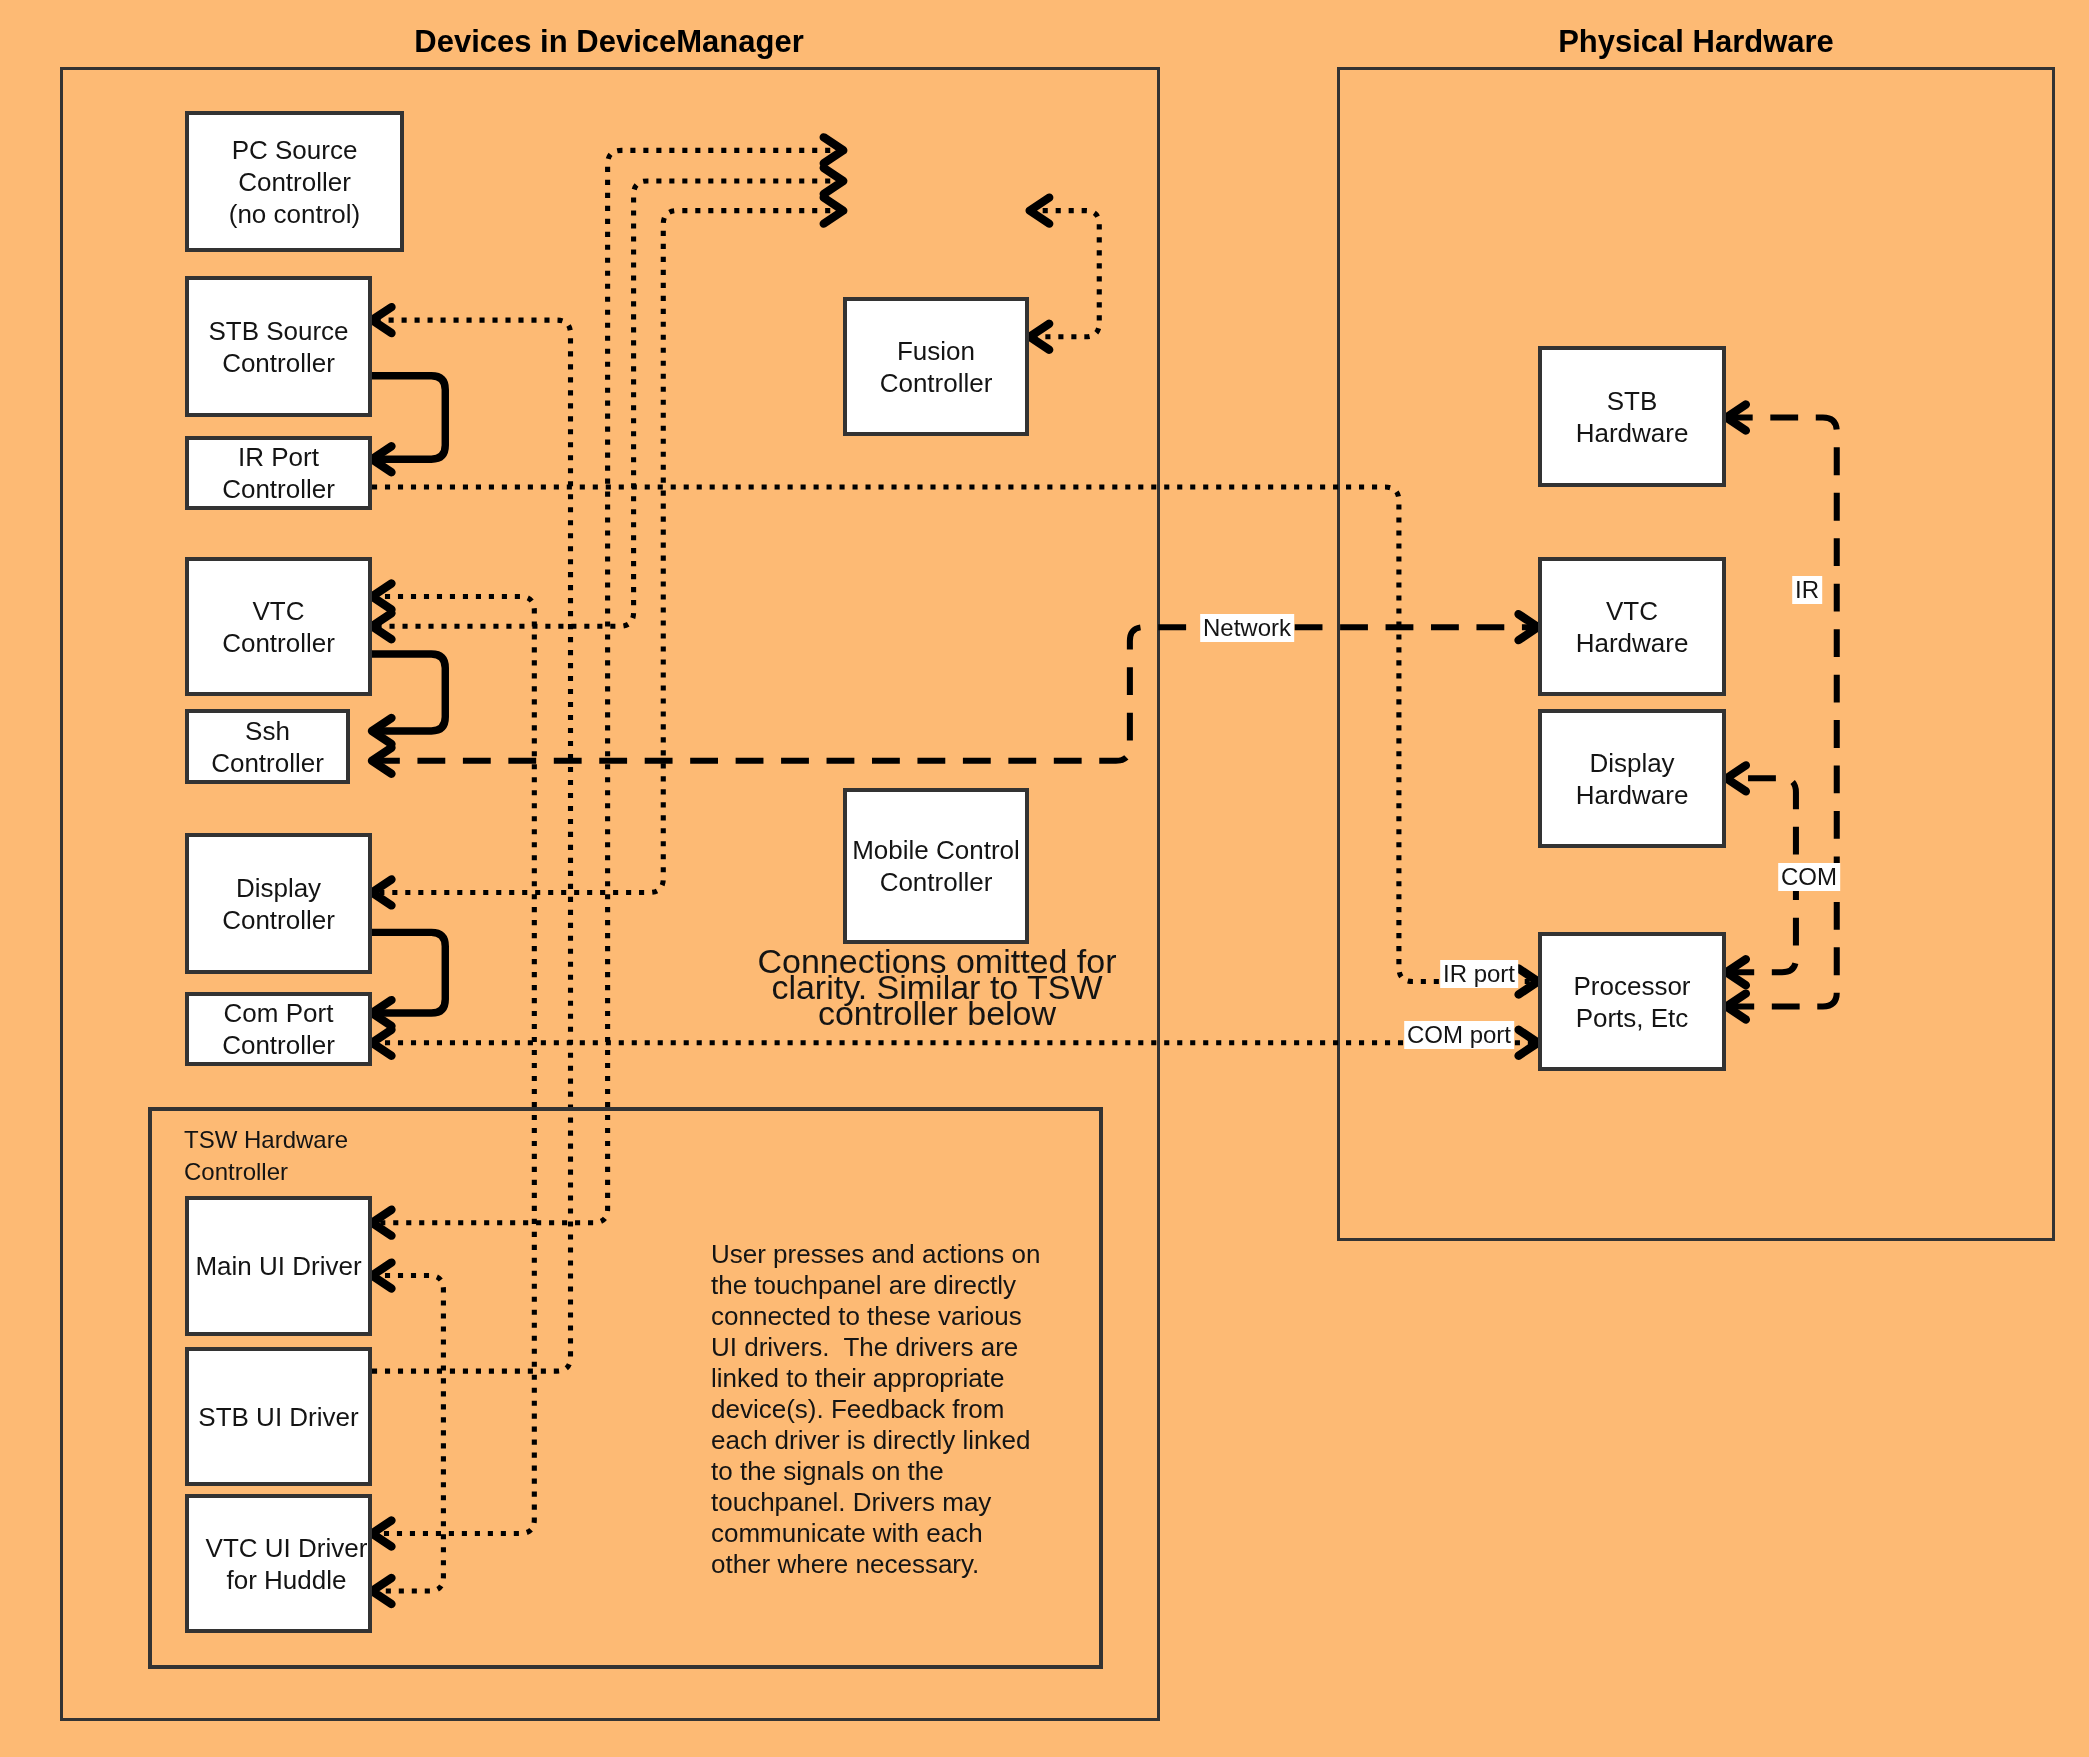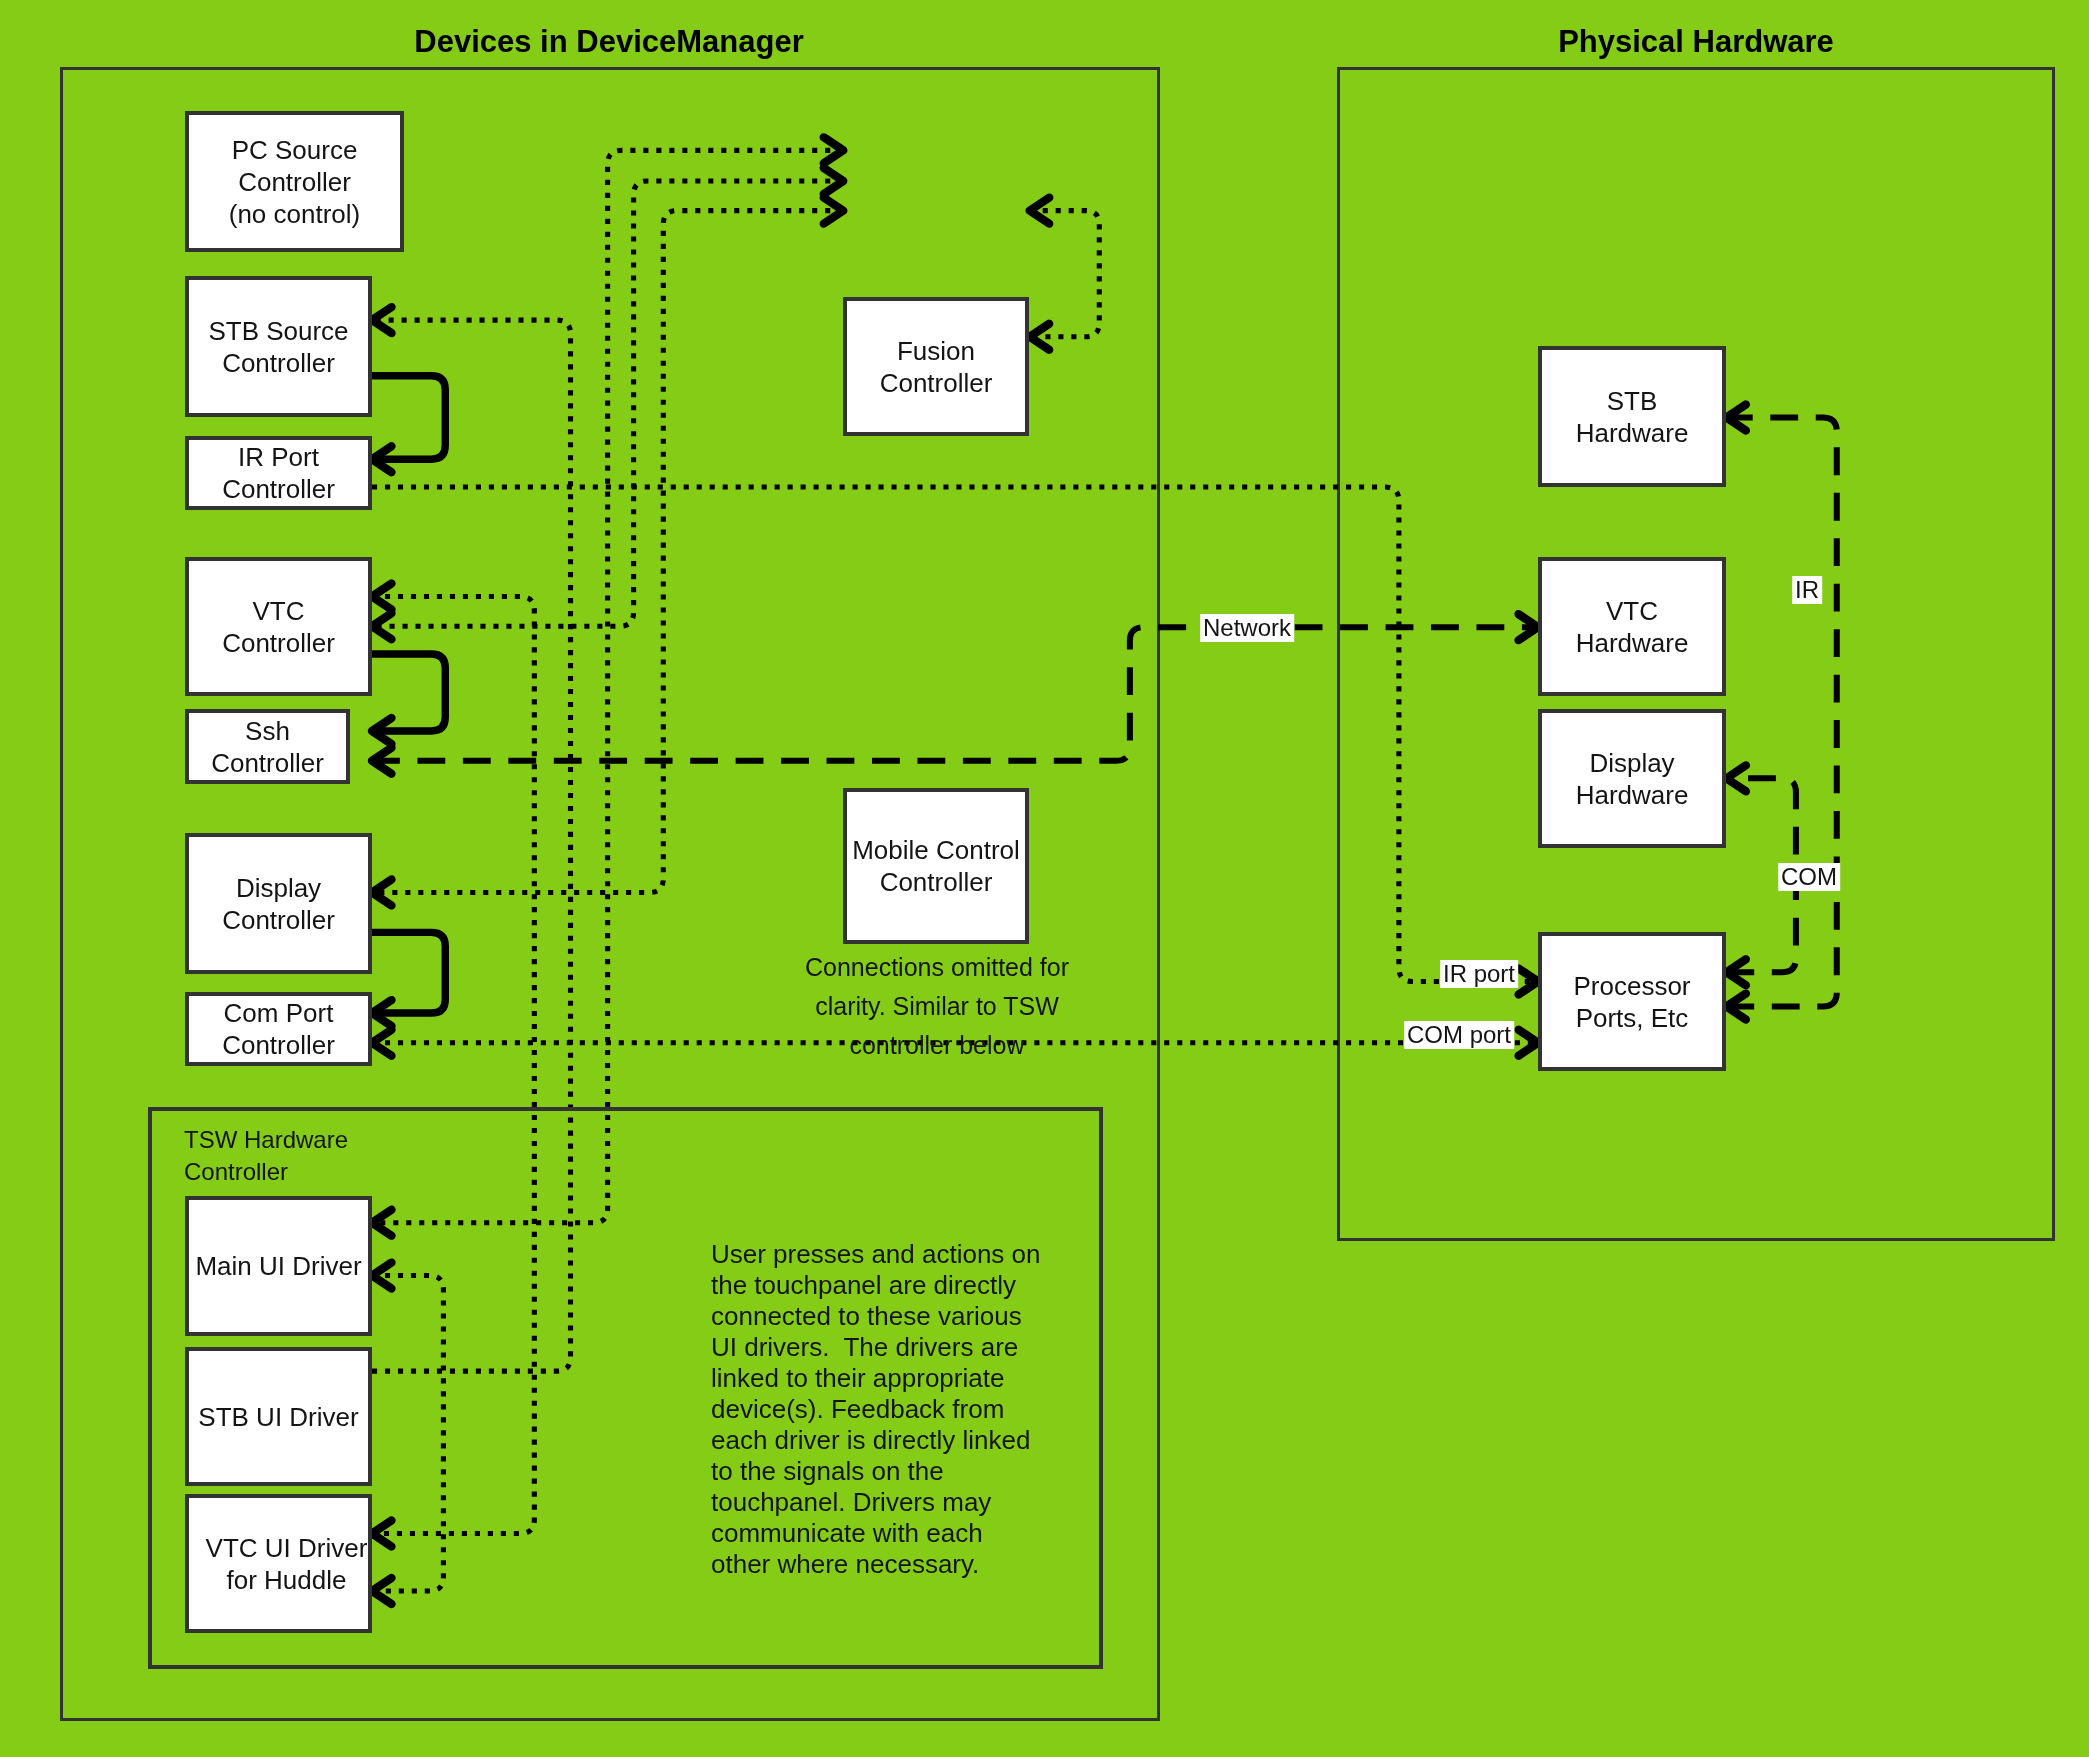--- a/index.html
+++ b/index.html
@@ -1,17 +1,17 @@
 <!DOCTYPE html>
 <html style="font-size:15px"><head>
 <meta charset="utf-8">
 <style>
   html,body{margin:0;padding:0;background:#fff;}
   #canvas{
-    position:relative;width:2090px;height:1758px;background:#84cc16;
+    position:relative;width:2090px;height:1758px;background:#fdba74;
     font-family:"Liberation Sans","DejaVu Sans",sans-serif;color:#111;
     overflow:hidden;
   }
   .panel-title{
     position:absolute;text-align:center;font-size:31px;font-weight:bold;color:#000;
     white-space:pre-wrap;
   }
   .outer{
     position:absolute;border:3.7px solid #333;background:transparent;box-sizing:border-box;
   }
@@ -20,21 +20,21 @@
   }
   .box{
     position:absolute;border:4.6px solid #333;background:#fff;box-sizing:border-box;
     display:flex;align-items:center;justify-content:center;text-align:center;
     font-size:26px;line-height:32px;white-space:pre-wrap;color:#141414;
   }
   .grouplabel{
     position:absolute;font-size:24px;line-height:32px;white-space:pre-wrap;color:#141414;
   }
   .note{
-    position:absolute;font-size:25px;line-height:39px;text-align:center;white-space:pre-wrap;color:#141414;
+    position:absolute;font-size:34px;line-height:26px;text-align:center;white-space:pre-wrap;color:#141414;
   }
   .para{
     position:absolute;font-size:26px;line-height:31px;text-align:left;white-space:pre-wrap;color:#141414;
   }
   .linelabel{
     position:absolute;transform:translate(-50%,-50%);background:#fff;
     font-size:24px;white-space:nowrap;color:#141414;padding:0 2.8px;
   }
   svg#wires{position:absolute;left:0;top:0;}
   .c{fill:none;stroke:#000;}

